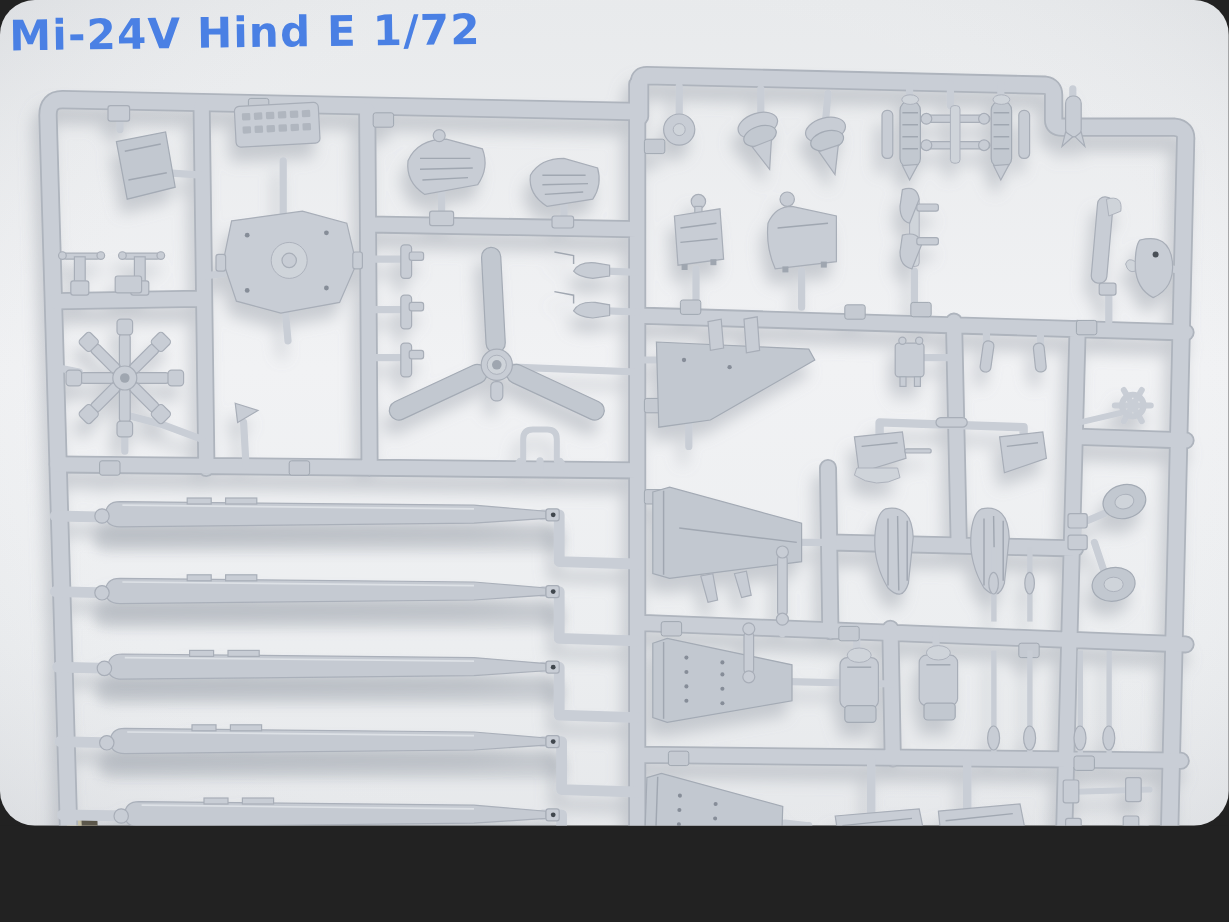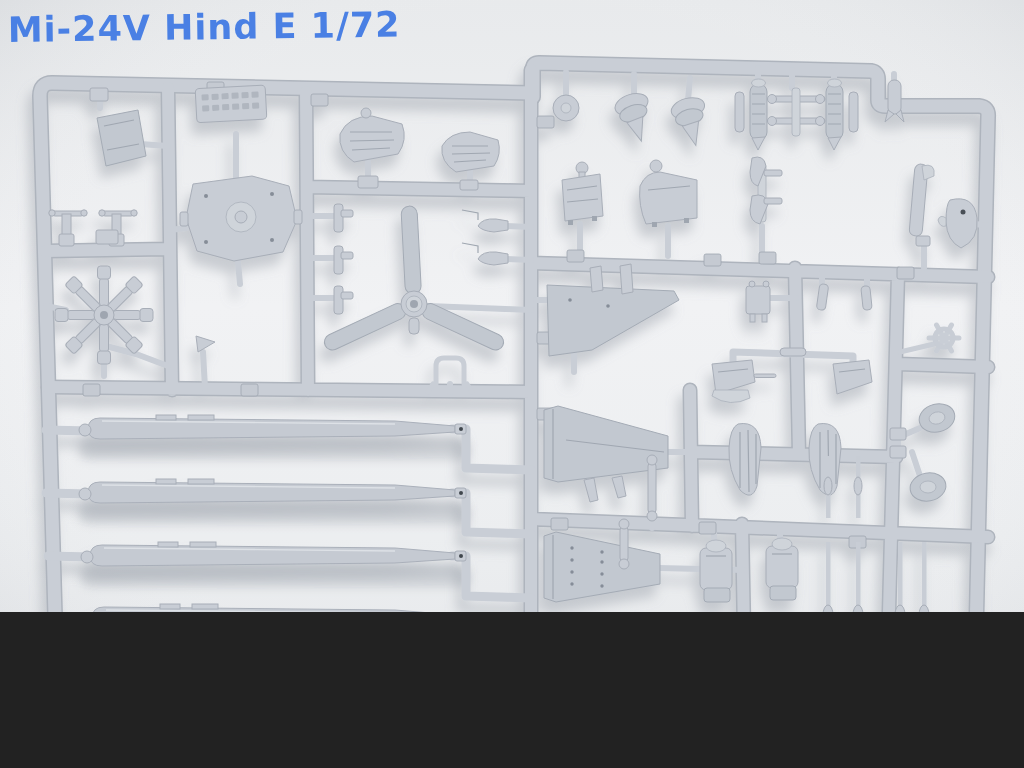--- a/index.html
+++ b/index.html
@@ -1,17 +1,17 @@
 <!DOCTYPE html>
 <html><head>
 <meta charset="utf-8">
 <style>
   html,body{margin:0;padding:0;background:#222;}
-  .stage{position:relative;width:1024px;height:612px;overflow:hidden;
-         font-family:"DejaVu Sans","Liberation Sans",sans-serif;}
+  .stage{position:relative;width:1024px;height:688px;overflow:hidden;
+         font-family:"DejaVu Sans","Liberation Sans",sans-serif;border-radius:29px;}
   svg{display:block}
   .pf{fill:#c8cdd5;stroke:#a8aeb8;stroke-width:1}
   .pf2{fill:#c2c8d0;stroke:#a4abb5;stroke-width:1}
   .pf3{fill:#cfd4da;stroke:#abb1bb;stroke-width:.8}
   .dk{fill:#9fa6b0}
   .dot{fill:#868d98}
   .ln{stroke:#a0a7b1;stroke-width:1.2;fill:none}
   .hlt{stroke:#dde1e6;stroke-width:1.4;fill:none}
   .tab{fill:#c5cad2;stroke:#9fa6b0;stroke-width:.8}
   .ru{fill:none;stroke:#aeb4bd;stroke-linecap:round;stroke-linejoin:round}

